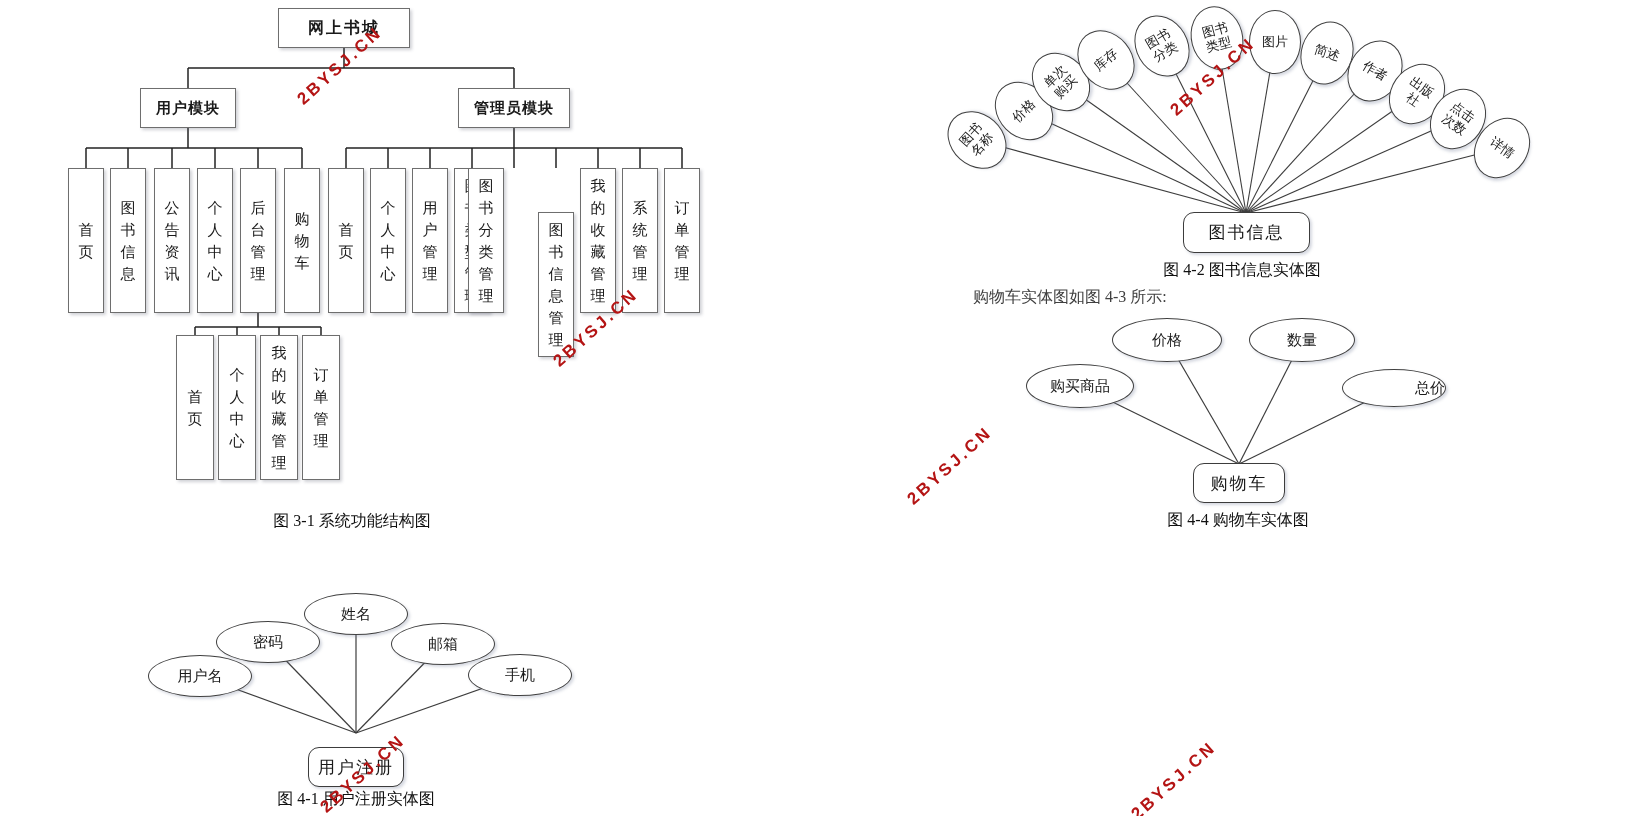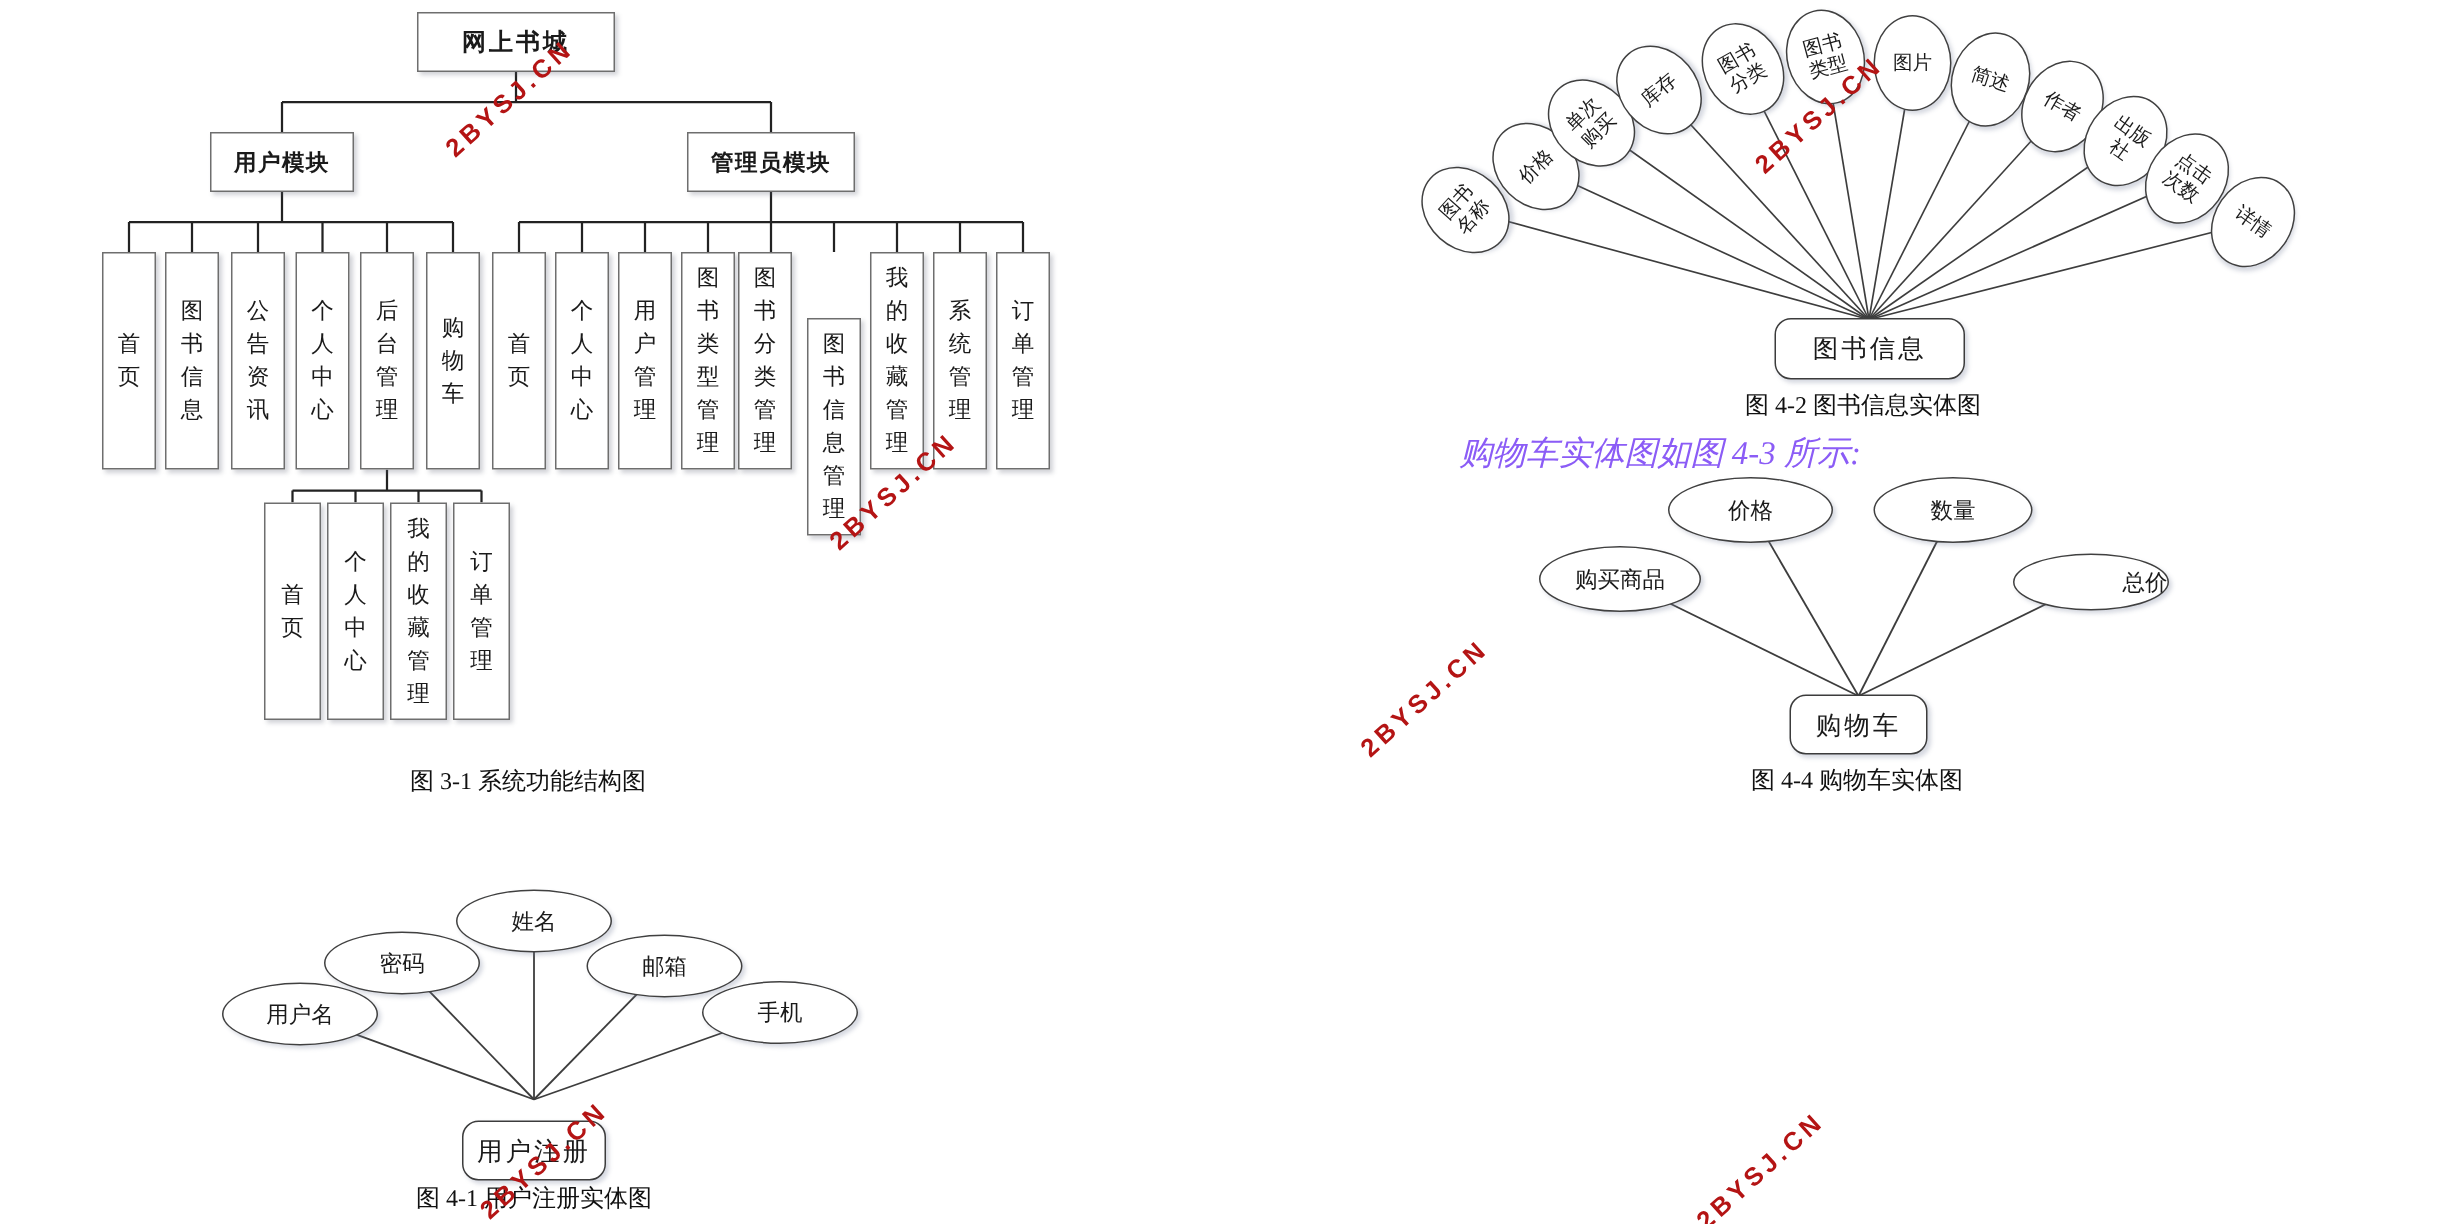--- a/index.html
+++ b/index.html
@@ -30,21 +30,21 @@
 
   .ebox{
     position:absolute;box-sizing:border-box;background:#ffffff;
     border:1.6px solid #3c3c3c;border-radius:11px;
     box-shadow:2px 2px 3px rgba(120,130,155,.30);
     display:flex;align-items:center;justify-content:center;
     font-size:17px;letter-spacing:2px;
   }
 
   .caption{position:absolute;transform:translateX(-50%);font-size:16px;white-space:nowrap;color:#111;}
-  .bodytext{position:absolute;font-size:22px;white-space:nowrap;color:#8b5cf6;font-style:italic;}
+  .bodytext{position:absolute;font-size:16px;white-space:nowrap;color:#404040;}
 
   .wm{
     position:absolute;z-index:5;pointer-events:none;white-space:nowrap;
     font-family:"Liberation Sans","DejaVu Sans",sans-serif;
     font-weight:bold;font-size:17px;letter-spacing:3px;
     transform:translate(-50%,-50%) rotate(-42deg);
   }
 </style>
 </head>
 <body>
@@ -129,21 +129,21 @@
       </div>
       <div class="tbox vcol" style="left: 370px; top: 168px; width: 36px; height: 145px;">
         <span>个人中心</span>
       </div>
       <div class="tbox vcol" style="left: 412px; top: 168px; width: 36px; height: 145px;">
         <span>用户管理</span>
       </div>
       <div class="tbox vcol" style="left: 454px; top: 168px; width: 36px; height: 145px;">
         <span>图书类型管理</span>
       </div>
-      <div class="tbox vcol" style="left: 492px; top: 168px; width: 36px; height: 145px;">
+      <div class="tbox vcol" style="left: 468px; top: 168px; width: 36px; height: 145px;">
         <span>图书分类管理</span>
       </div>
       <div class="tbox vcol" style="left: 538px; top: 168px; width: 36px; height: 145px; margin-top: 44px;">
         <span>图书信息管理</span>
       </div>
       <div class="tbox vcol" style="left: 580px; top: 168px; width: 36px; height: 145px;">
         <span>我的收藏管理</span>
       </div>
       <div class="tbox vcol" style="left: 622px; top: 168px; width: 36px; height: 145px;">
         <span>系统管理</span>

